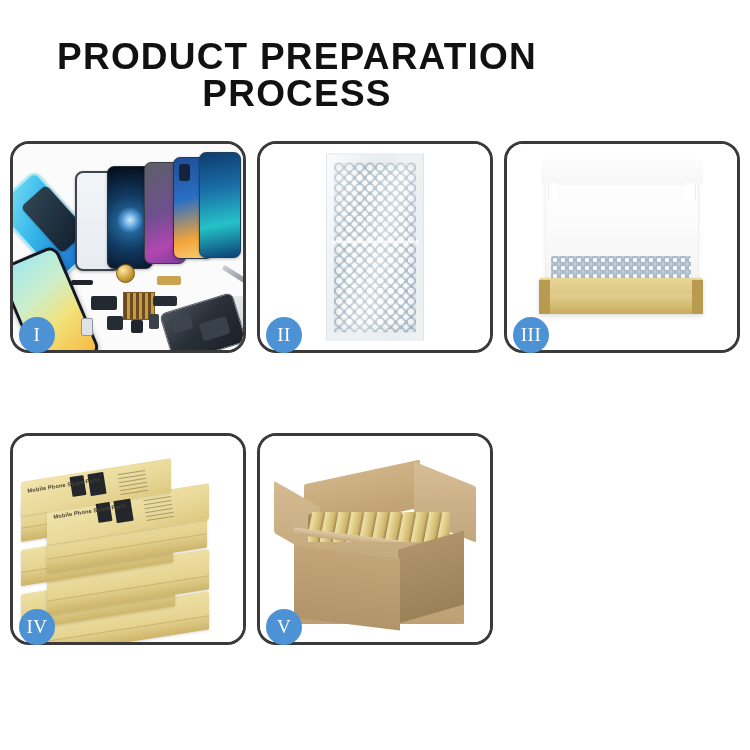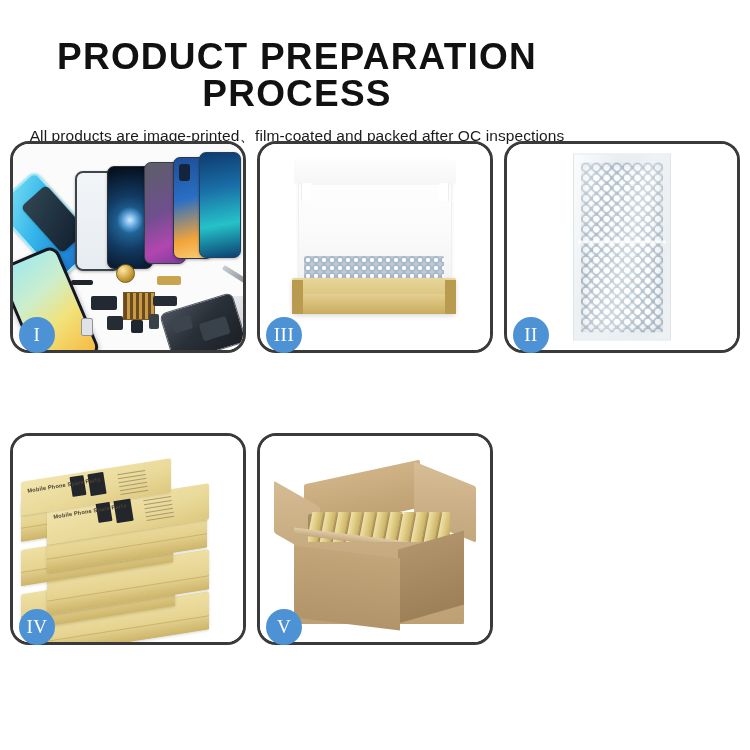--- a/index.html
+++ b/index.html
@@ -295,21 +295,20 @@
   .tp2{left:44px;top:132px;width:14px;height:16px;transform:skewY(17deg);}
   .c6-edge{position:absolute;left:84px;top:44px;width:2px;height:106px;background:#9c8159;transform:skewY(-13deg);opacity:.7;}
 </style>
 </head>
 <body>
 
 <div class="page">
 
   <div class="header">
     <h1 class="title">PRODUCT PREPARATION PROCESS</h1>
-    <p class="subtitle">All products are image-printed、film-coated and packed after QC inspections</p>
   </div>
 
   <div class="grid">
 
     <div class="panel">
       <div class="panel-inner p1">
         <div class="phone-fan">
           <div class="ph ph1"></div>
           <div class="ph ph1b"></div>
           <div class="ph ph2"></div>
@@ -344,45 +343,45 @@
           <span class="backplate">
             <i class="b1"></i>
               <i class="b2"></i>
           </span>
         </div>
       </div>
       <div class="badge">I</div>
     </div>
 
     <div class="panel">
+      <div class="panel-inner p2">
+        <div class="bw-bag">
+          <div class="bw"></div>
+          <div class="bw-seam"></div>
+          <div class="bw-sheen"></div>
+        </div>
+      </div>
+      <div class="badge">II</div>
+    </div>
+
+    <div class="panel">
       <div class="panel-inner p3">
         <div class="b3-lid">
           <i class="b3-lidtop"></i>
             <i class="b3-notchL"></i>
             <i class="b3-notchR"></i>
         </div>
         <div class="b3-foam"></div>
         <div class="b3-tray">
           <i class="b3-trayfront"></i>
             <i class="b3-endL"></i>
             <i class="b3-endR"></i>
         </div>
       </div>
       <div class="badge">III</div>
-    </div>
-
-    <div class="panel">
-      <div class="panel-inner p2">
-        <div class="bw-bag">
-          <div class="bw"></div>
-          <div class="bw-seam"></div>
-          <div class="bw-sheen"></div>
-        </div>
-      </div>
-      <div class="badge">II</div>
     </div>
 
     <div class="panel">
       <div class="panel-inner p4">
         <div class="stack">
           <div class="bx bxF">
               <i class="side"></i>
             </div>
           <div class="bx bxE">
               <i class="side"></i>

